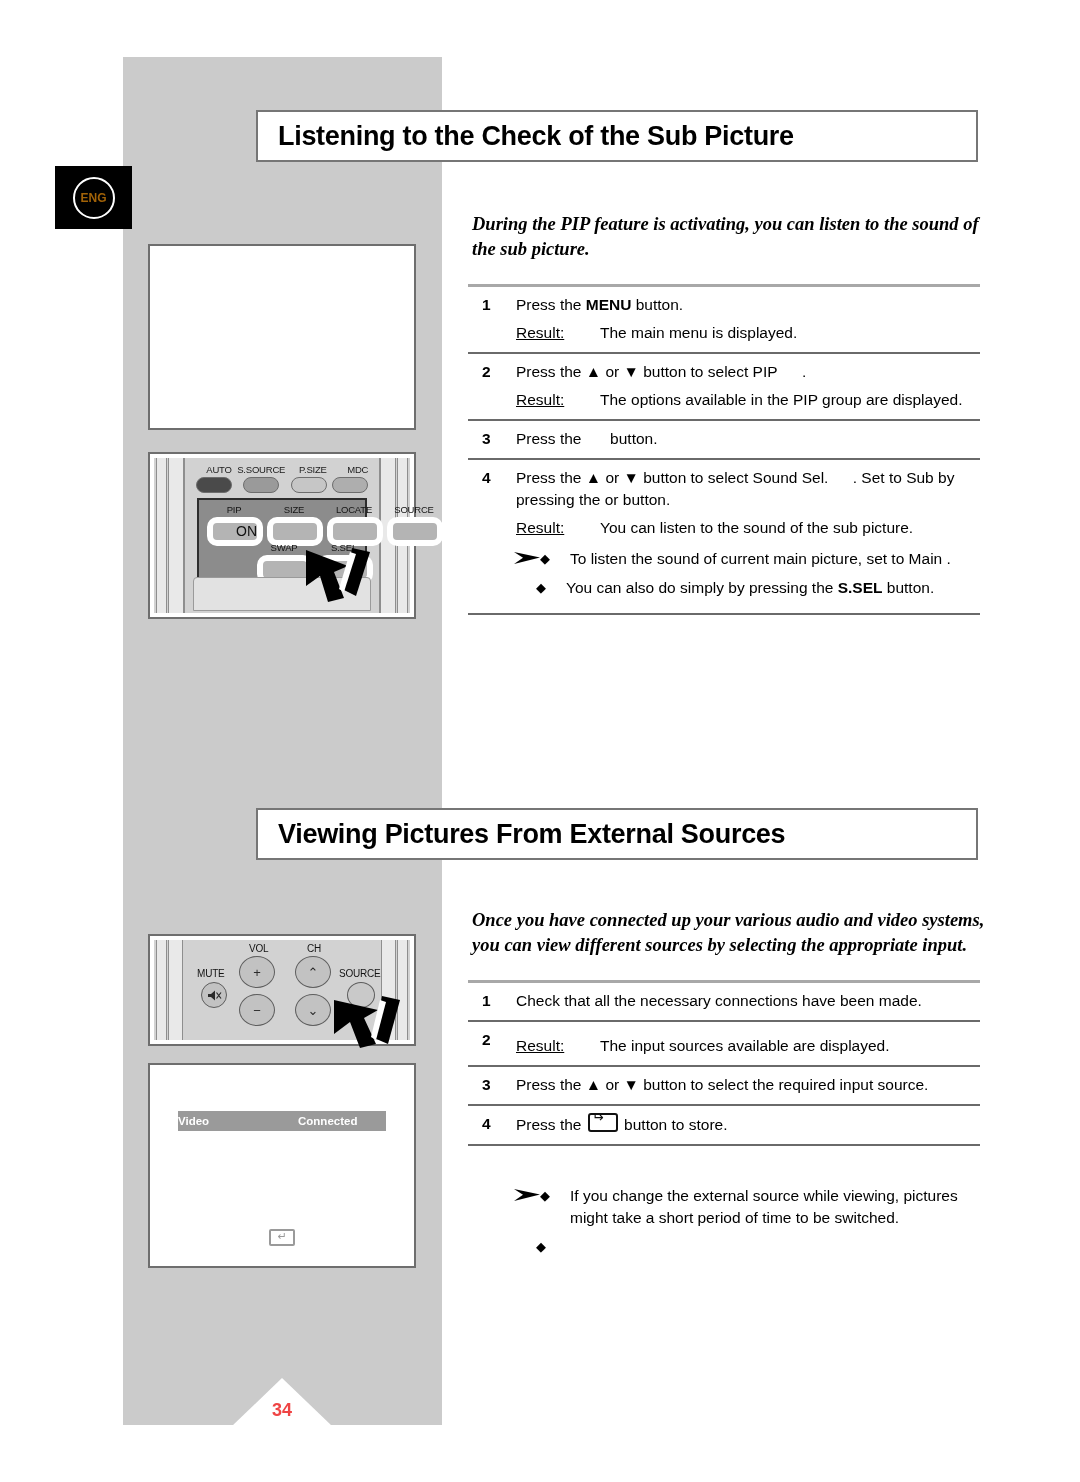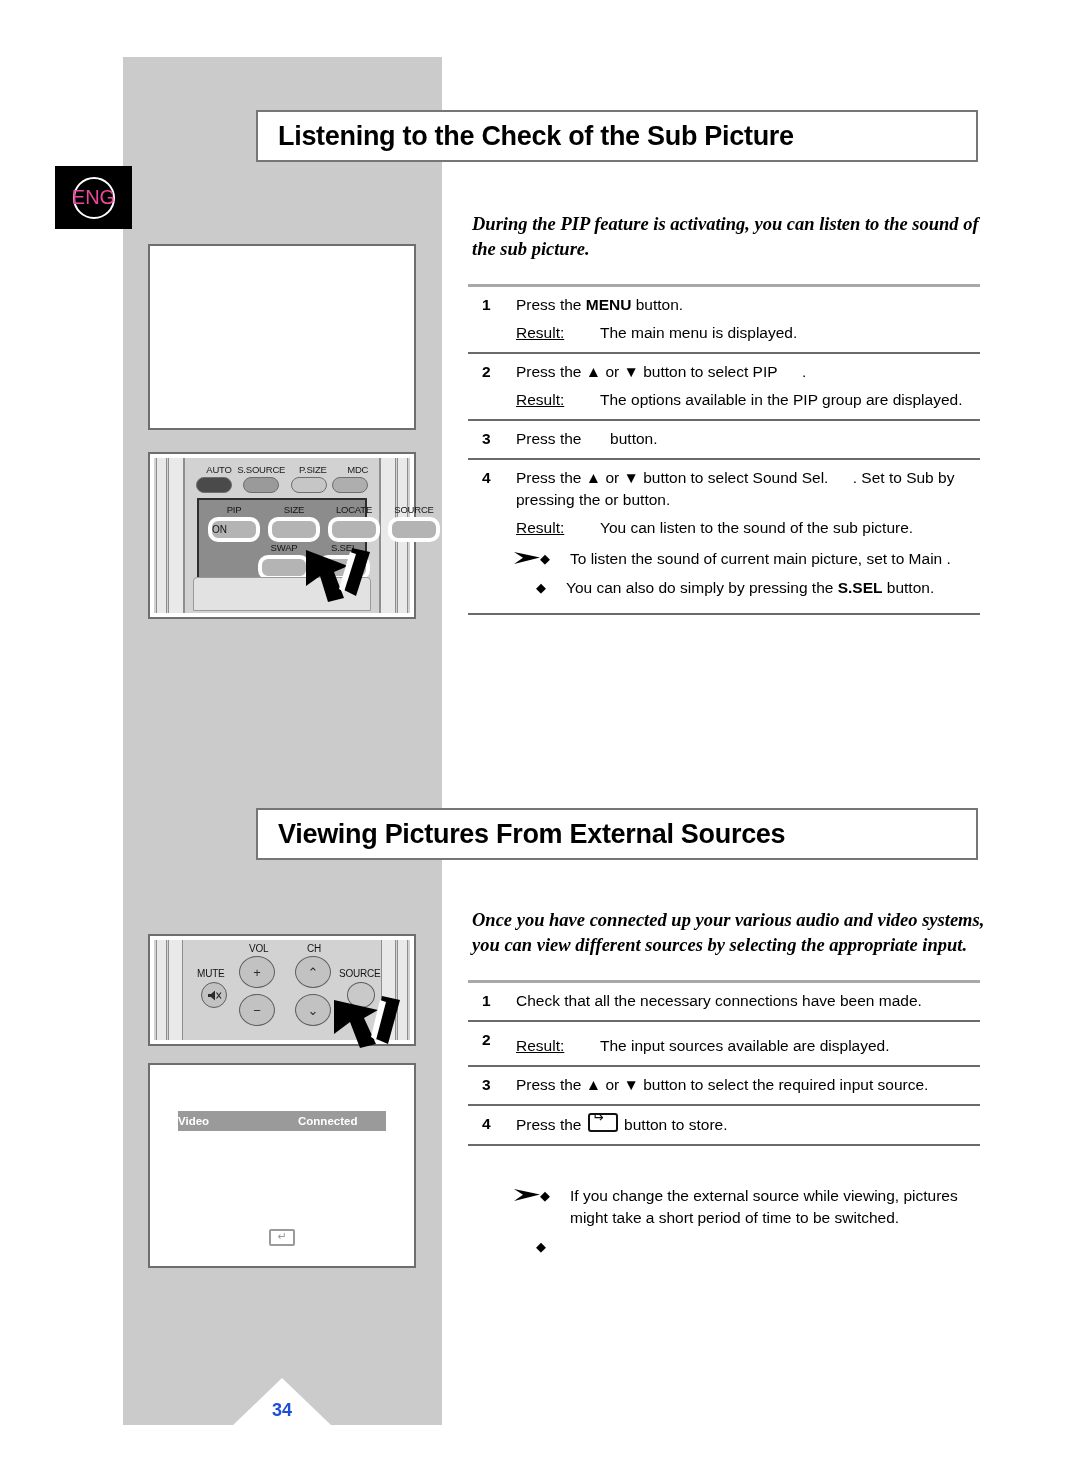--- a/index.html
+++ b/index.html
@@ -35,23 +35,23 @@
     background: #000000;
     display: flex;
     align-items: center;
     justify-content: center;
   }
   .eng-badge .eng-circle {
     width: 38px;
     height: 38px;
     border: 2px solid #ffffff;
     border-radius: 50%;
-    color: #ec4899;
-    font-size: 20px;
-    font-weight: normal;
+    color: #a16207;
+    font-size: 12px;
+    font-weight: bold;
     display: flex;
     align-items: center;
     justify-content: center;
     letter-spacing: 0px;
     font-family: "Liberation Sans", sans-serif;
   }
 
   
   .heading-bar {
     position: absolute;
@@ -281,25 +281,25 @@
     color: #141414;
     line-height: 12px;
     letter-spacing: -0.2px;
   }
   .rem-pbtn .pill2 {
     display: block;
     width: 44px; height: 17px;
     border-radius: 10px;
     margin: 1px auto 0 auto;
     background: #b4b4b4;
-    border: 4px solid #ffffff;
-    font-size: 10px;
+    border: 6px solid #ffffff;
+    font-size: 14px;
     line-height: 17px;
     color: #111;
-    text-align: left;
+    text-align: right;
   }
   .rem-bottom {
     position: absolute;
     left: 8px; right: 8px; bottom: 2px; height: 32px;
     background: #e2e2e2;
     border: 1px solid #9a9a9a;
     border-radius: 4px 4px 0 0;
   }
 
   
@@ -375,21 +375,21 @@
     border-right: 50px solid transparent;
     border-bottom: 48px solid #ffffff;
   }
   .page-num {
     position: absolute;
     left: 0; top: 22px;
     width: 100px;
     text-align: center;
     font-size: 18px;
     font-weight: bold;
-    color: #1d4ed8;
+    color: #ef4444;
   }
 </style>
 </head>
 <body>
 
 <div class="gray-panel"></div>
 
 <div class="eng-badge">
   <div class="eng-circle">ENG</div>
 </div>

